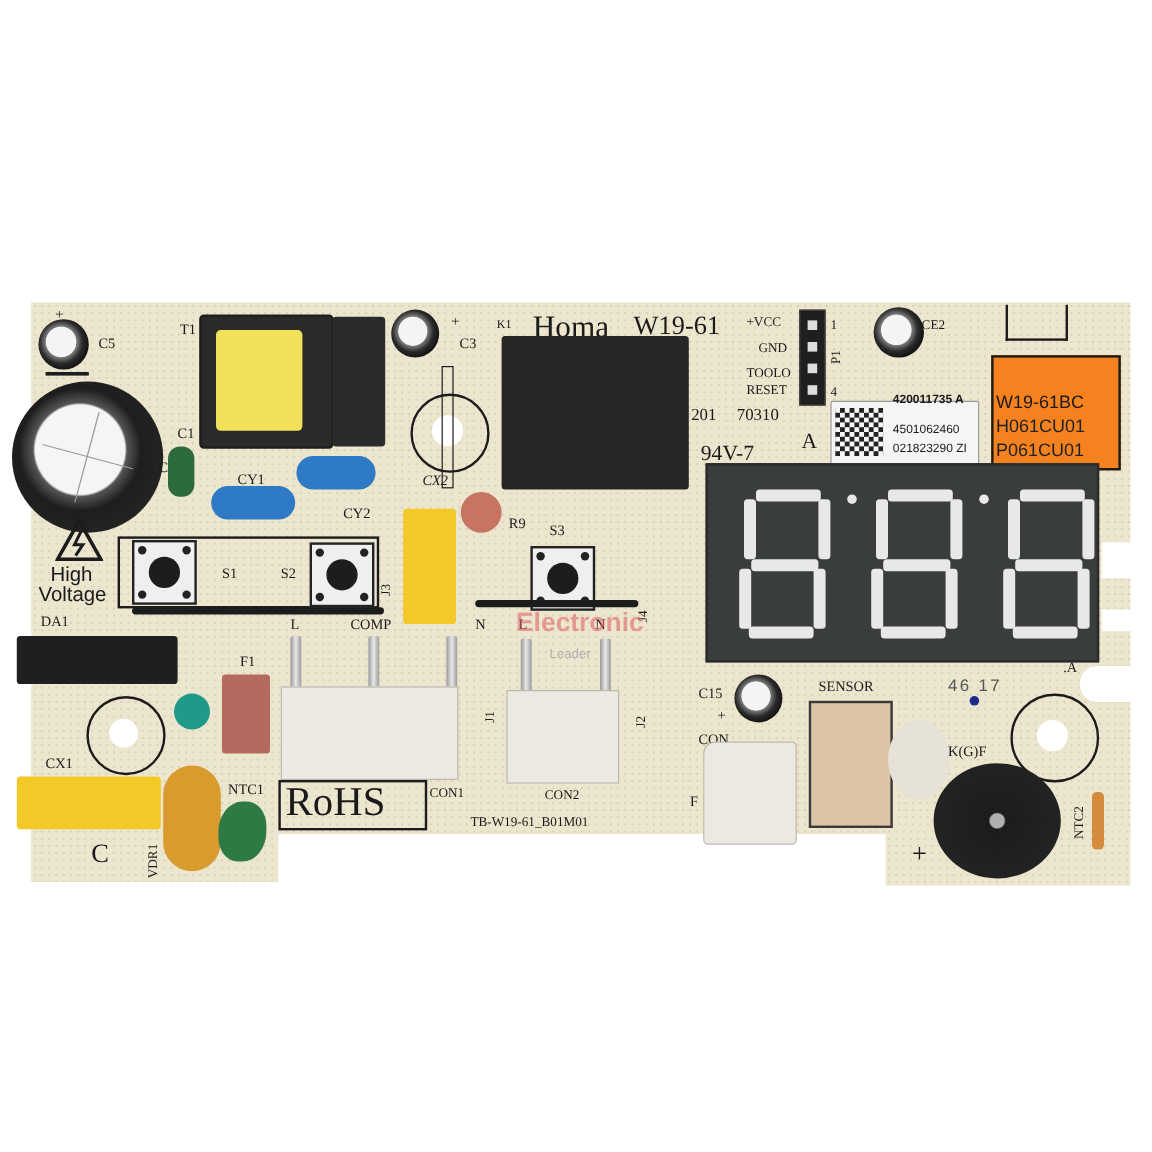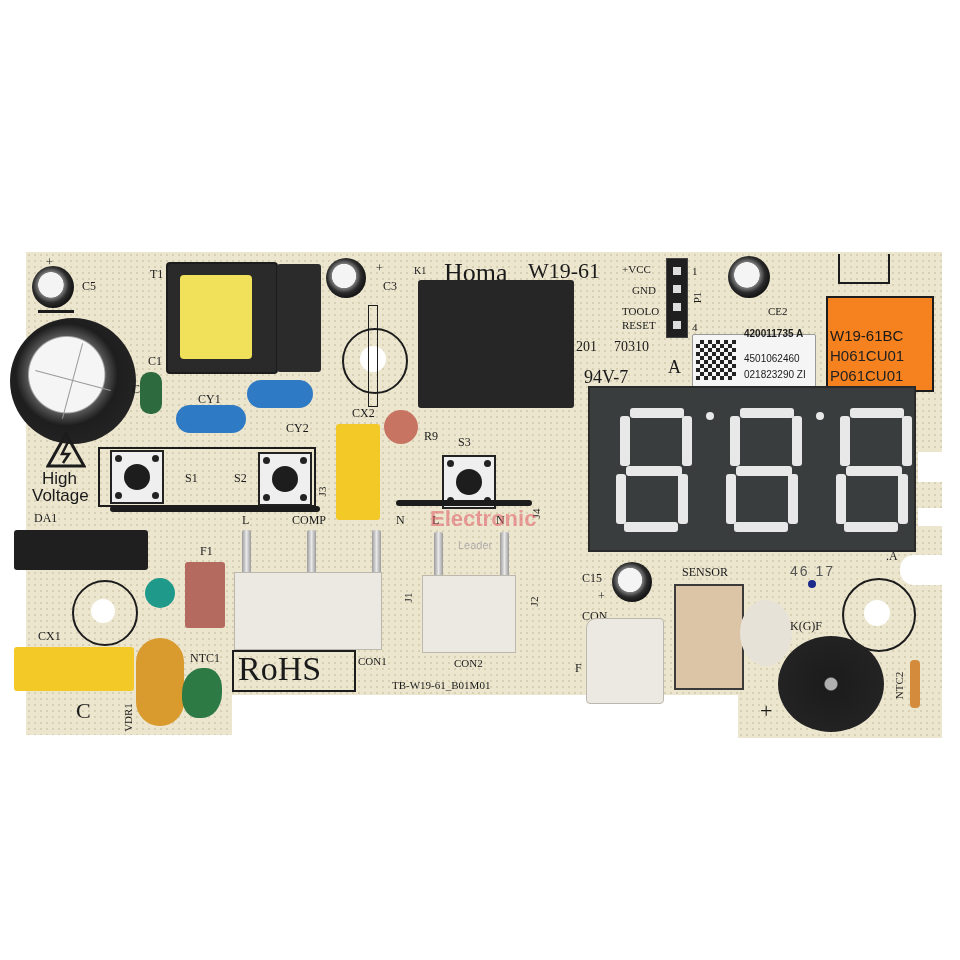--- a/index.html
+++ b/index.html
@@ -112,21 +112,21 @@
 <span class="lbl" style="left:242px;top:514px;">L</span>
 <span class="lbl" style="left:292px;top:514px;">COMP</span>
 <div class="pin" style="left:242px;top:530px;width:9px;height:46px;"></div>
 <div class="pin" style="left:307px;top:530px;width:9px;height:46px;"></div>
 <div class="pin" style="left:372px;top:530px;width:9px;height:46px;"></div>
 <div class="conn" style="left:234px;top:572px;width:146px;height:76px;"></div>
 <div class="silk" style="left:232px;top:650px;width:120px;height:38px;border-width:2px;"></div>
 <span class="lbl" style="left:238px;top:652px;font-size:34px;">RoHS</span>
 <span class="lbl" style="left:358px;top:656px;font-size:11px;">CON1</span>
 
-<span class="lbl" style="left:352px;top:407px;">CX2</span>
+<span class="lbl" style="left:352px;top:394px;font-style:italic;">CX2</span>
 <div class="abs" style="left:336px;top:424px;width:44px;height:96px;background:#f3c928;border-radius:3px;"></div>
 <div class="abs" style="left:384px;top:410px;width:34px;height:34px;border-radius:50%;background:#c87462;"></div>
 <span class="lbl" style="left:424px;top:430px;">R9</span>
 <span class="lbl" style="left:318px;top:486px;transform:rotate(-90deg);font-size:11px;">J3</span>
 
 <span class="lbl" style="left:458px;top:436px;">S3</span>
 <div class="tact" style="left:442px;top:455px;width:50px;height:50px;">
   <div class="knob" style="left:12px;top:12px;width:26px;height:26px;"></div>
   <div class="dot" style="left:3px;top:3px;"></div>
     <div class="dot" style="right:3px;top:3px;"></div>
@@ -168,21 +168,21 @@
   <div class="abs" style="left:6px;top:8px;width:8px;height:8px;background:#ddd;"></div>
   <div class="abs" style="left:6px;top:26px;width:8px;height:8px;background:#ddd;"></div>
   <div class="abs" style="left:6px;top:44px;width:8px;height:8px;background:#ddd;"></div>
   <div class="abs" style="left:6px;top:62px;width:8px;height:8px;background:#ddd;"></div>
 </div>
 <span class="lbl" style="left:692px;top:266px;font-size:11px;">1</span>
 <span class="lbl" style="left:692px;top:292px;font-size:11px;transform:rotate(-90deg);">P1</span>
 <span class="lbl" style="left:692px;top:322px;font-size:11px;">4</span>
 
 <div class="cap" style="left:728px;top:256px;width:42px;height:42px;"></div>
-<span class="lbl" style="left:768px;top:266px;font-size:11px;margin-top:40px;">CE2</span>
+<span class="lbl" style="left:768px;top:266px;font-size:11px;">CE2</span>
 
 <div class="abs" style="left:692px;top:334px;width:122px;height:52px;background:#f5f5f5;border:1px solid #999;border-radius:2px;"></div>
 <div class="abs" style="left:696px;top:340px;width:40px;height:40px;background:
   repeating-conic-gradient(#222 0 25%, #f5f5f5 0 50%) 0 0/8px 8px;"></div>
 <span class="lbl lbl-sans" style="left:744px;top:329px;font-size:10px;font-weight:bold;">420011735 A</span>
 <span class="lbl lbl-sans" style="left:744px;top:354px;font-size:10px;">4501062460</span>
 <span class="lbl lbl-sans" style="left:744px;top:370px;font-size:10px;">021823290 ZI</span>
 
 <div class="silk" style="left:838px;top:254px;width:48px;height:28px;border-top:none;"></div>
 <div class="abs" style="left:826px;top:296px;width:104px;height:92px;background:#f5821f;border:2px solid #1c1c1c;"></div>

